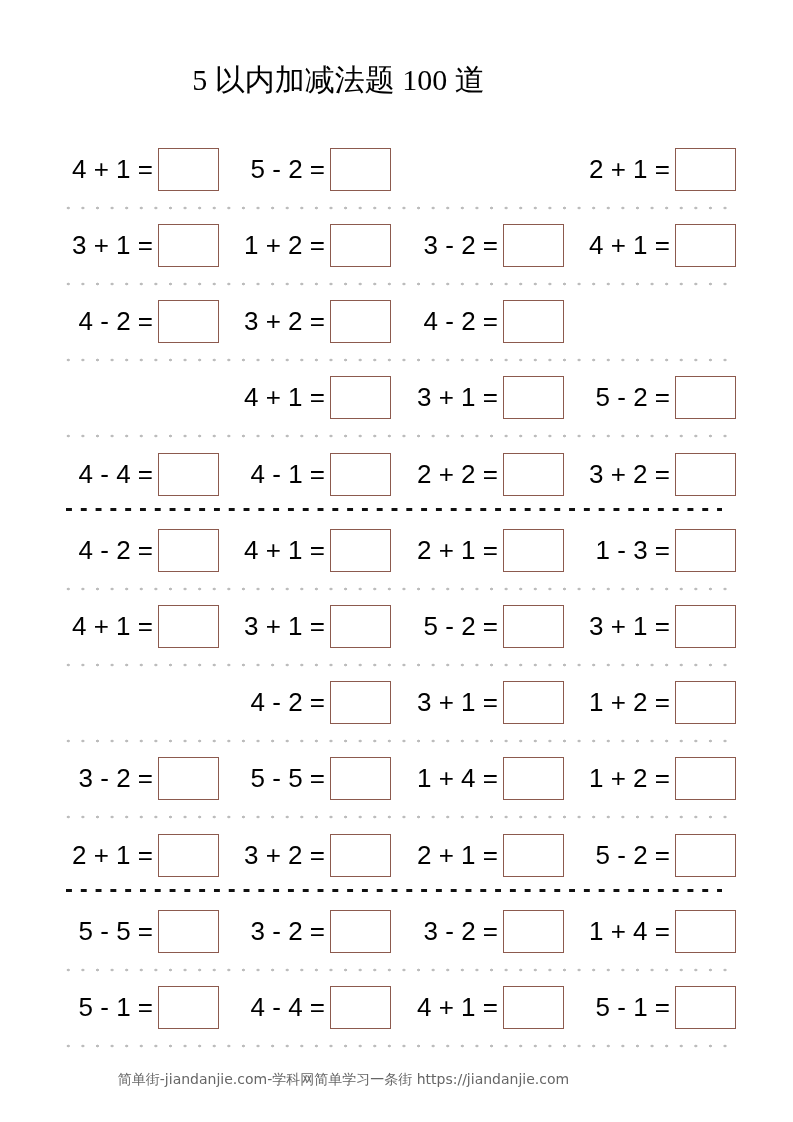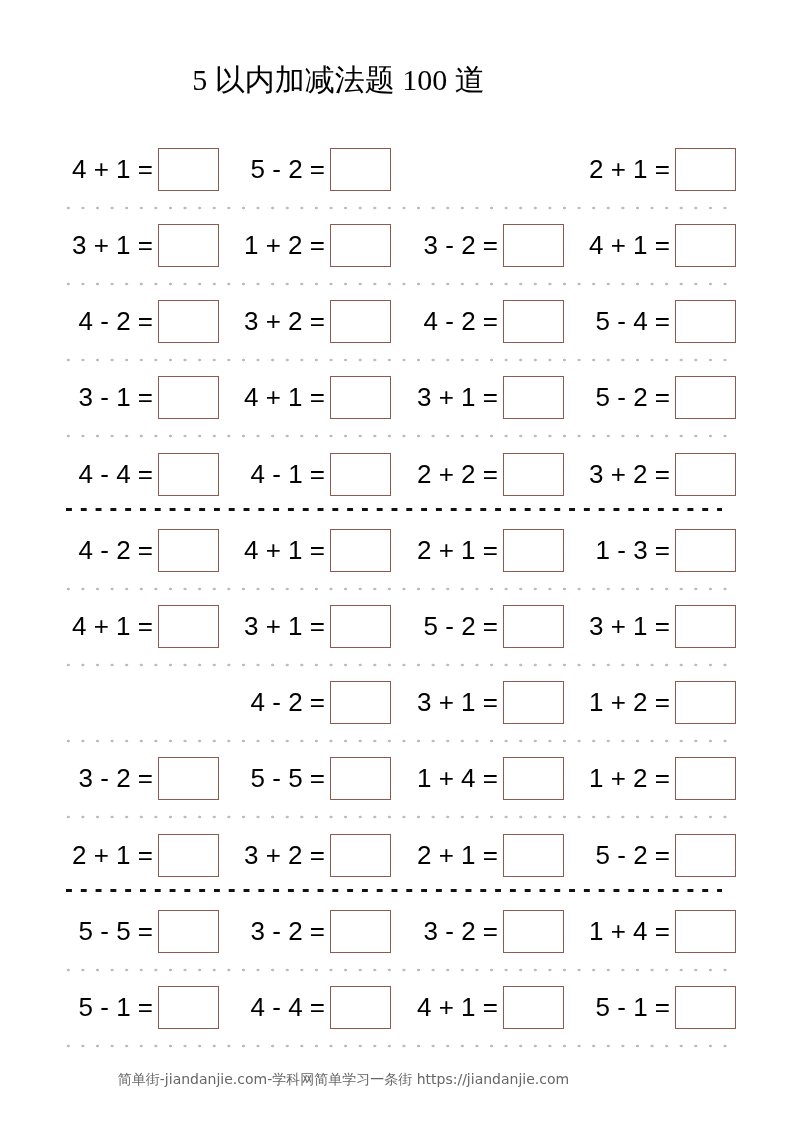--- a/index.html
+++ b/index.html
@@ -59,31 +59,23 @@
         <div class="box"></div>
       </div>
       <div class="cell" style="left: 231px; width: 160px;">
         <span class="expr">3 + 2 =</span>
         <div class="box"></div>
       </div>
       <div class="cell" style="left: 404px; width: 160px;">
         <span class="expr">4 - 2 =</span>
         <div class="box"></div>
       </div>
-      <div class="cell" style="left: 576px; width: 160px;">
-        <span class="expr">5 - 4 =</span>
-        <div class="box"></div>
-      </div>
     </div>
     <div class="dots" style="top: 358px;"></div>
     <div class="row" style="top: 376px;">
-      <div class="cell" style="left: 59px; width: 160px;">
-        <span class="expr">3 - 1 =</span>
-        <div class="box"></div>
-      </div>
       <div class="cell" style="left: 231px; width: 160px;">
         <span class="expr">4 + 1 =</span>
         <div class="box"></div>
       </div>
       <div class="cell" style="left: 404px; width: 160px;">
         <span class="expr">3 + 1 =</span>
         <div class="box"></div>
       </div>
       <div class="cell" style="left: 576px; width: 160px;">
         <span class="expr">5 - 2 =</span>

